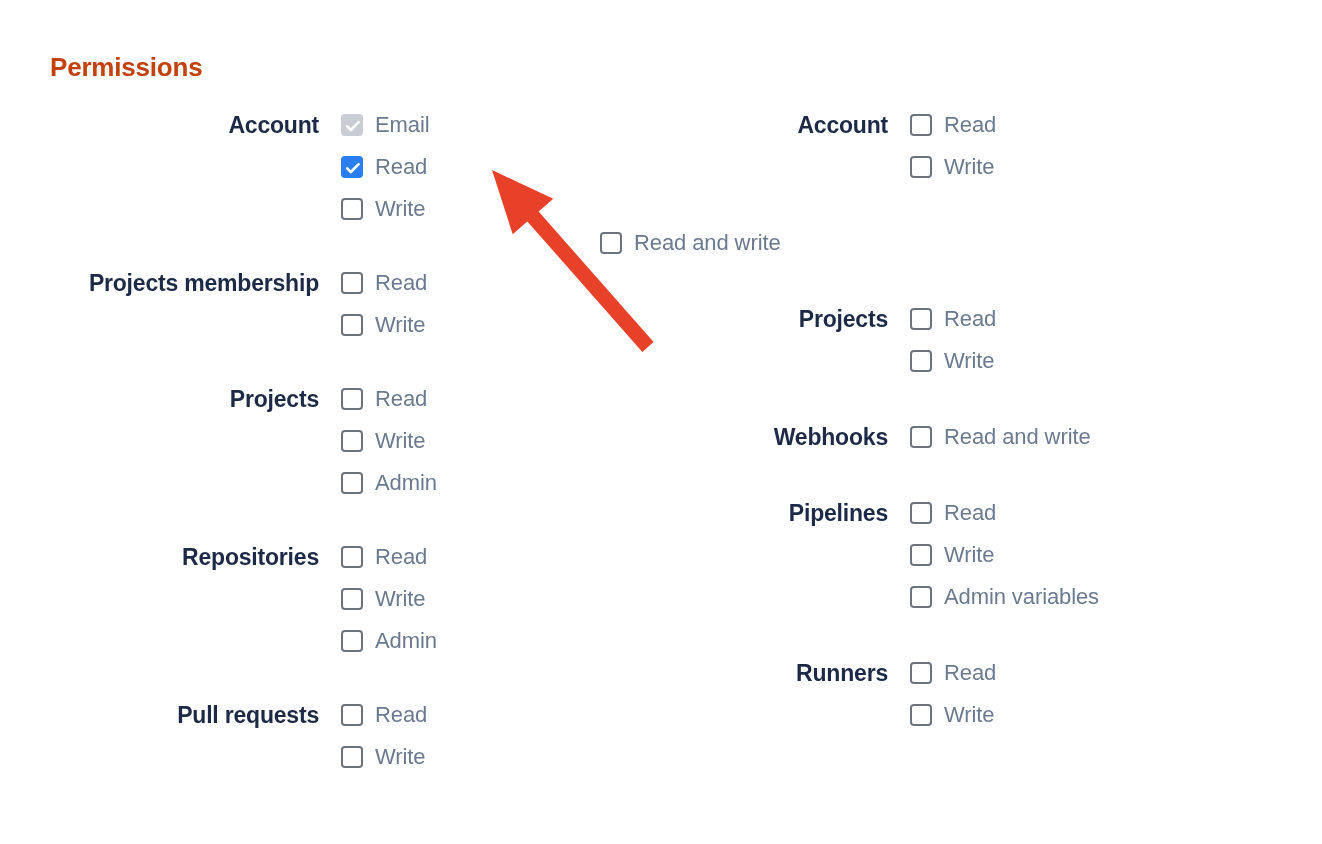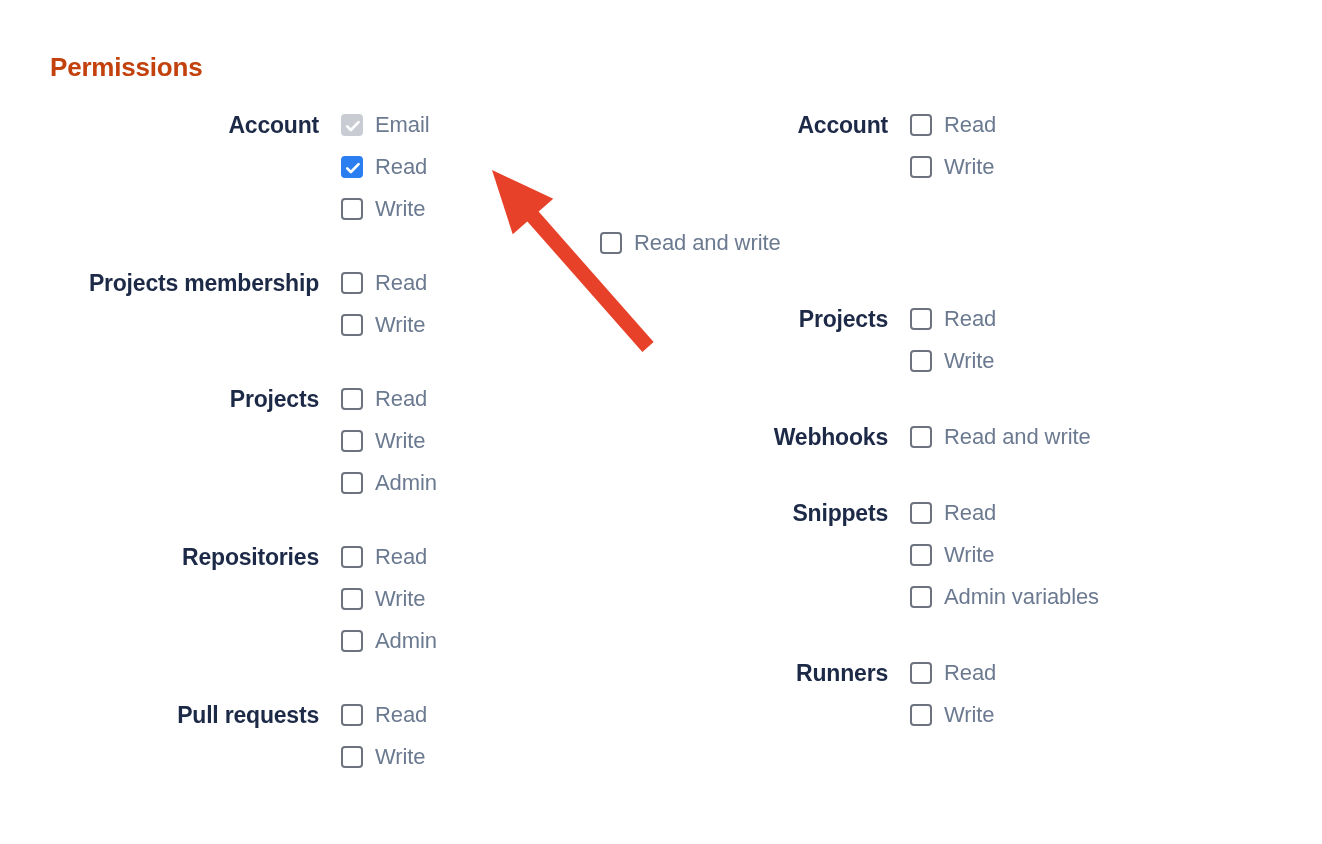--- a/index.html
+++ b/index.html
@@ -251,21 +251,21 @@
       <div class="perm-group">
         <div class="group-label">Webhooks</div>
         <div class="options">
           <div class="option-row">
             <span class="cb" role="checkbox" aria-checked="false"></span>
             <span class="option-label">Read and write</span>
           </div>
         </div>
       </div>
       <div class="perm-group">
-        <div class="group-label">Snippets</div>
+        <div class="group-label">Pipelines</div>
         <div class="options">
           <div class="option-row">
             <span class="cb" role="checkbox" aria-checked="false"></span>
             <span class="option-label">Read</span>
           </div>
           <div class="option-row">
             <span class="cb" role="checkbox" aria-checked="false"></span>
             <span class="option-label">Write</span>
           </div>
           <div class="option-row">

